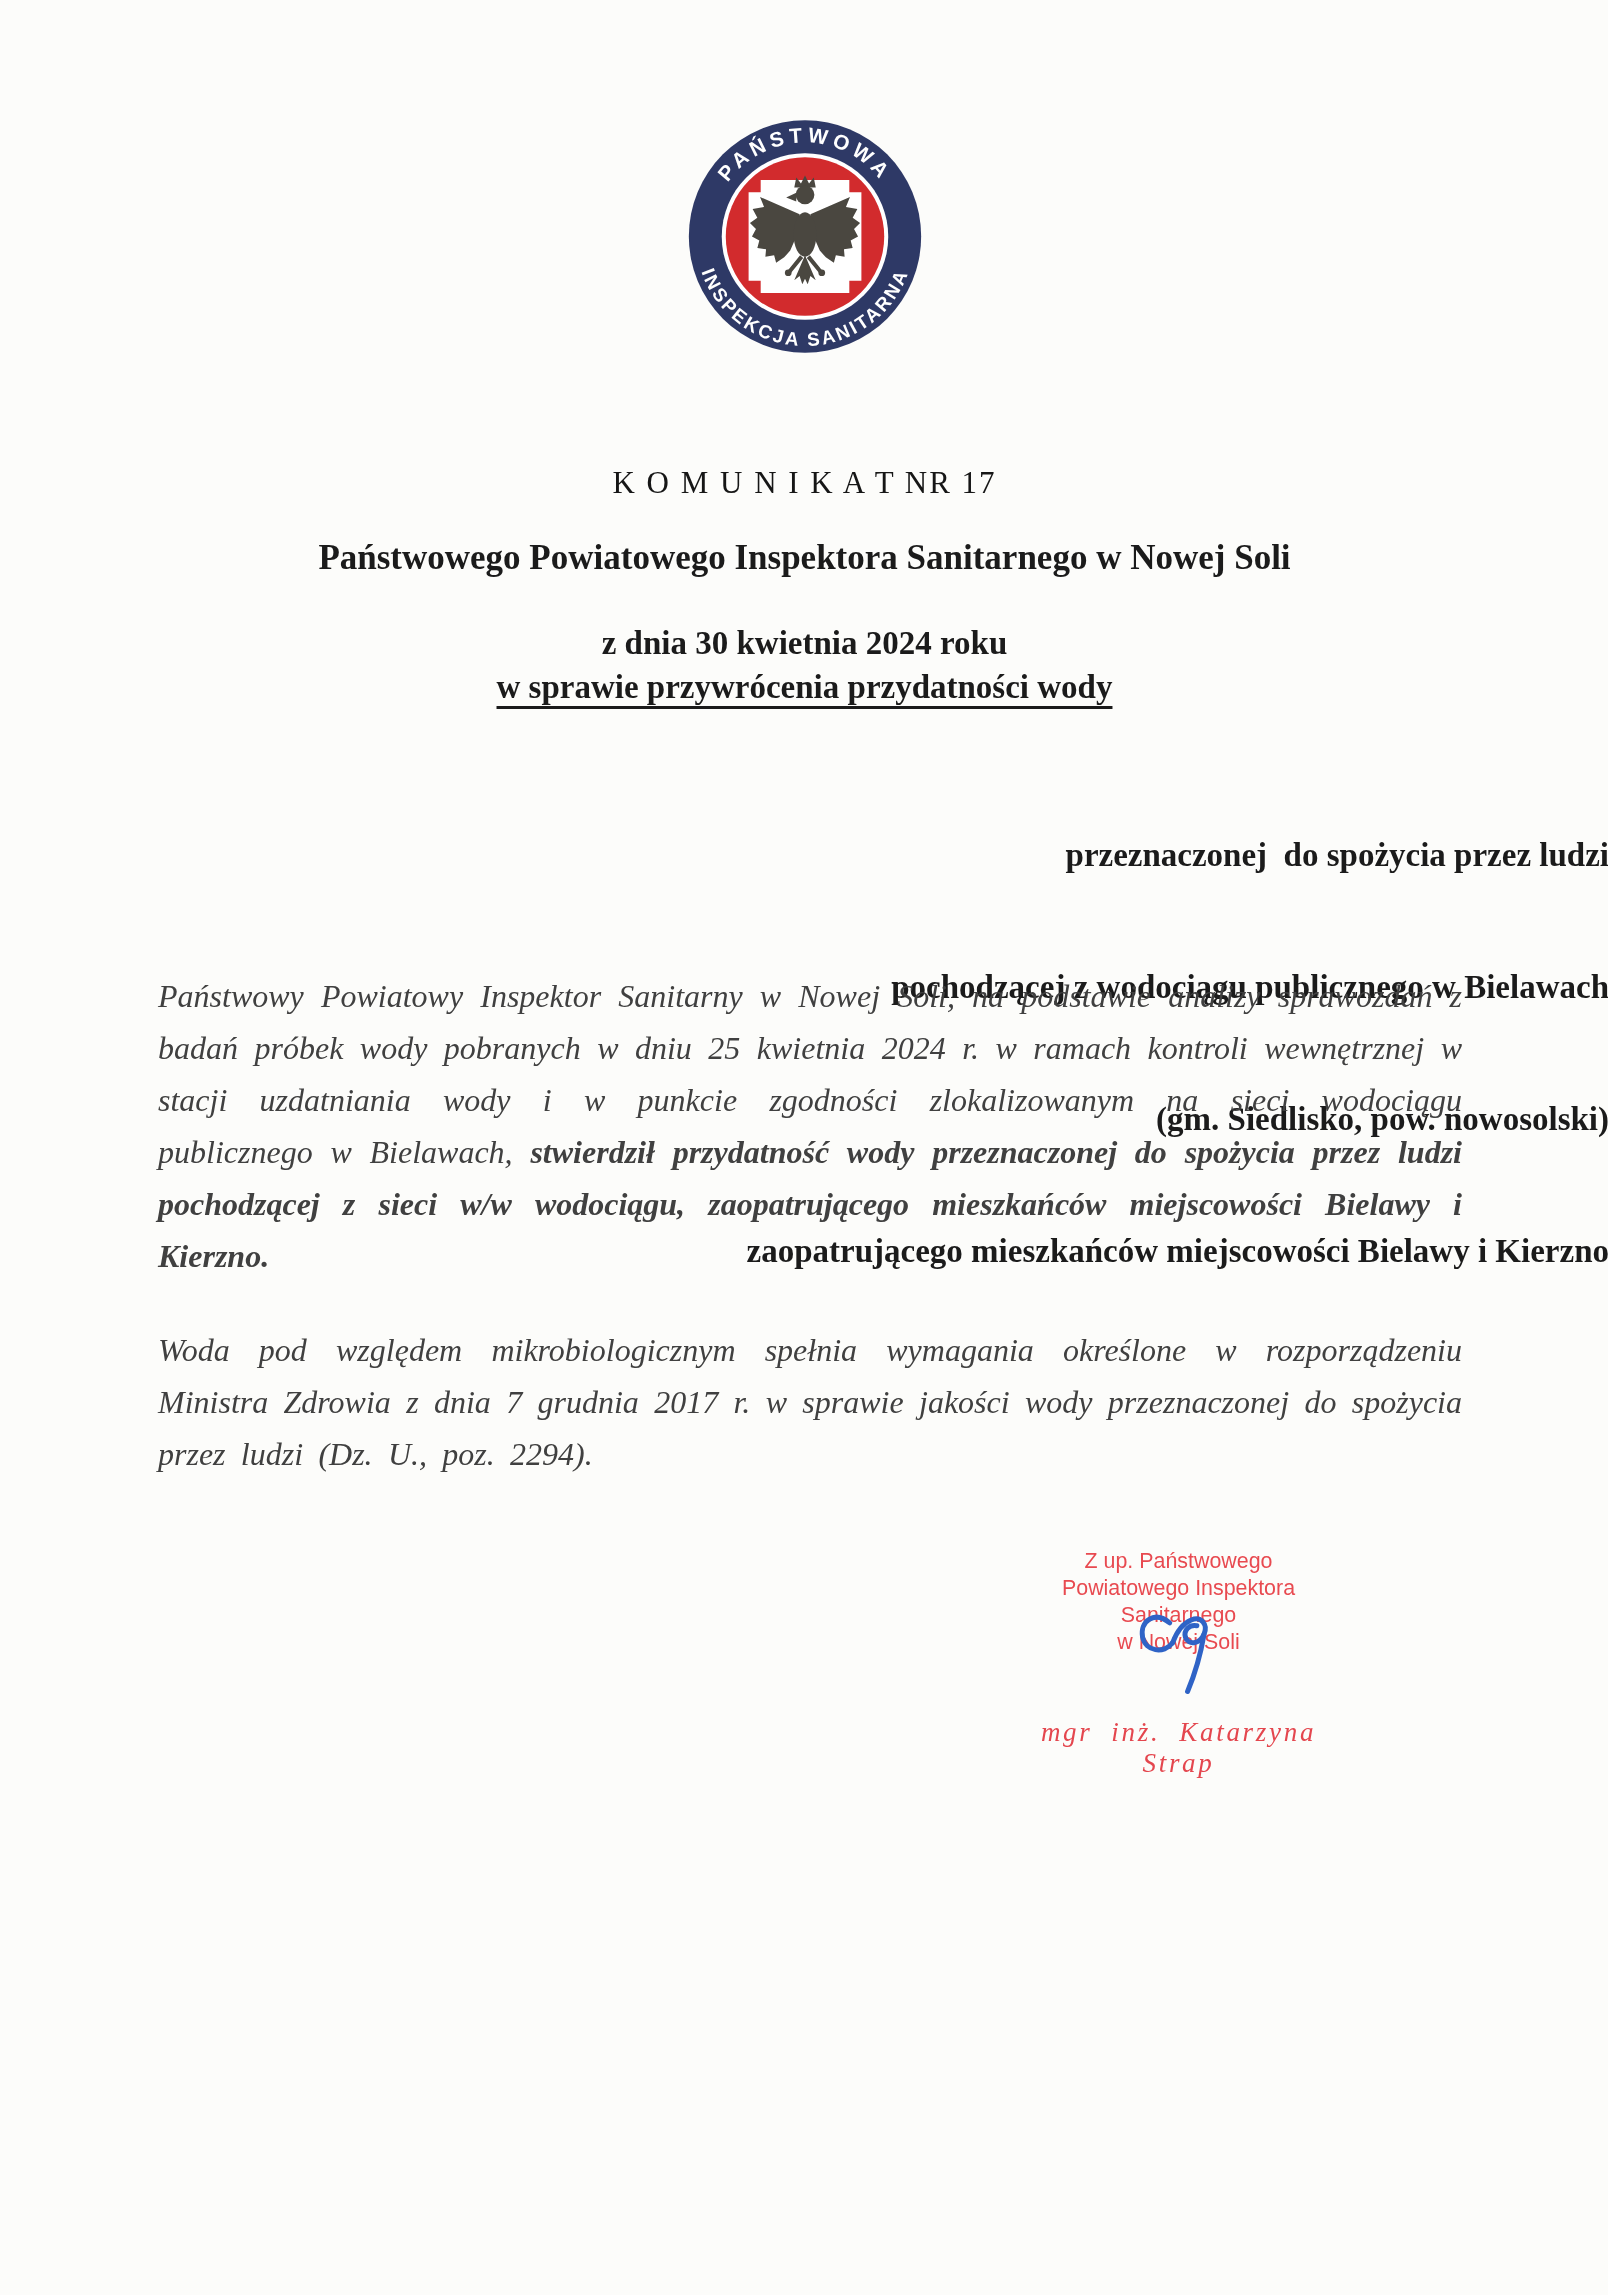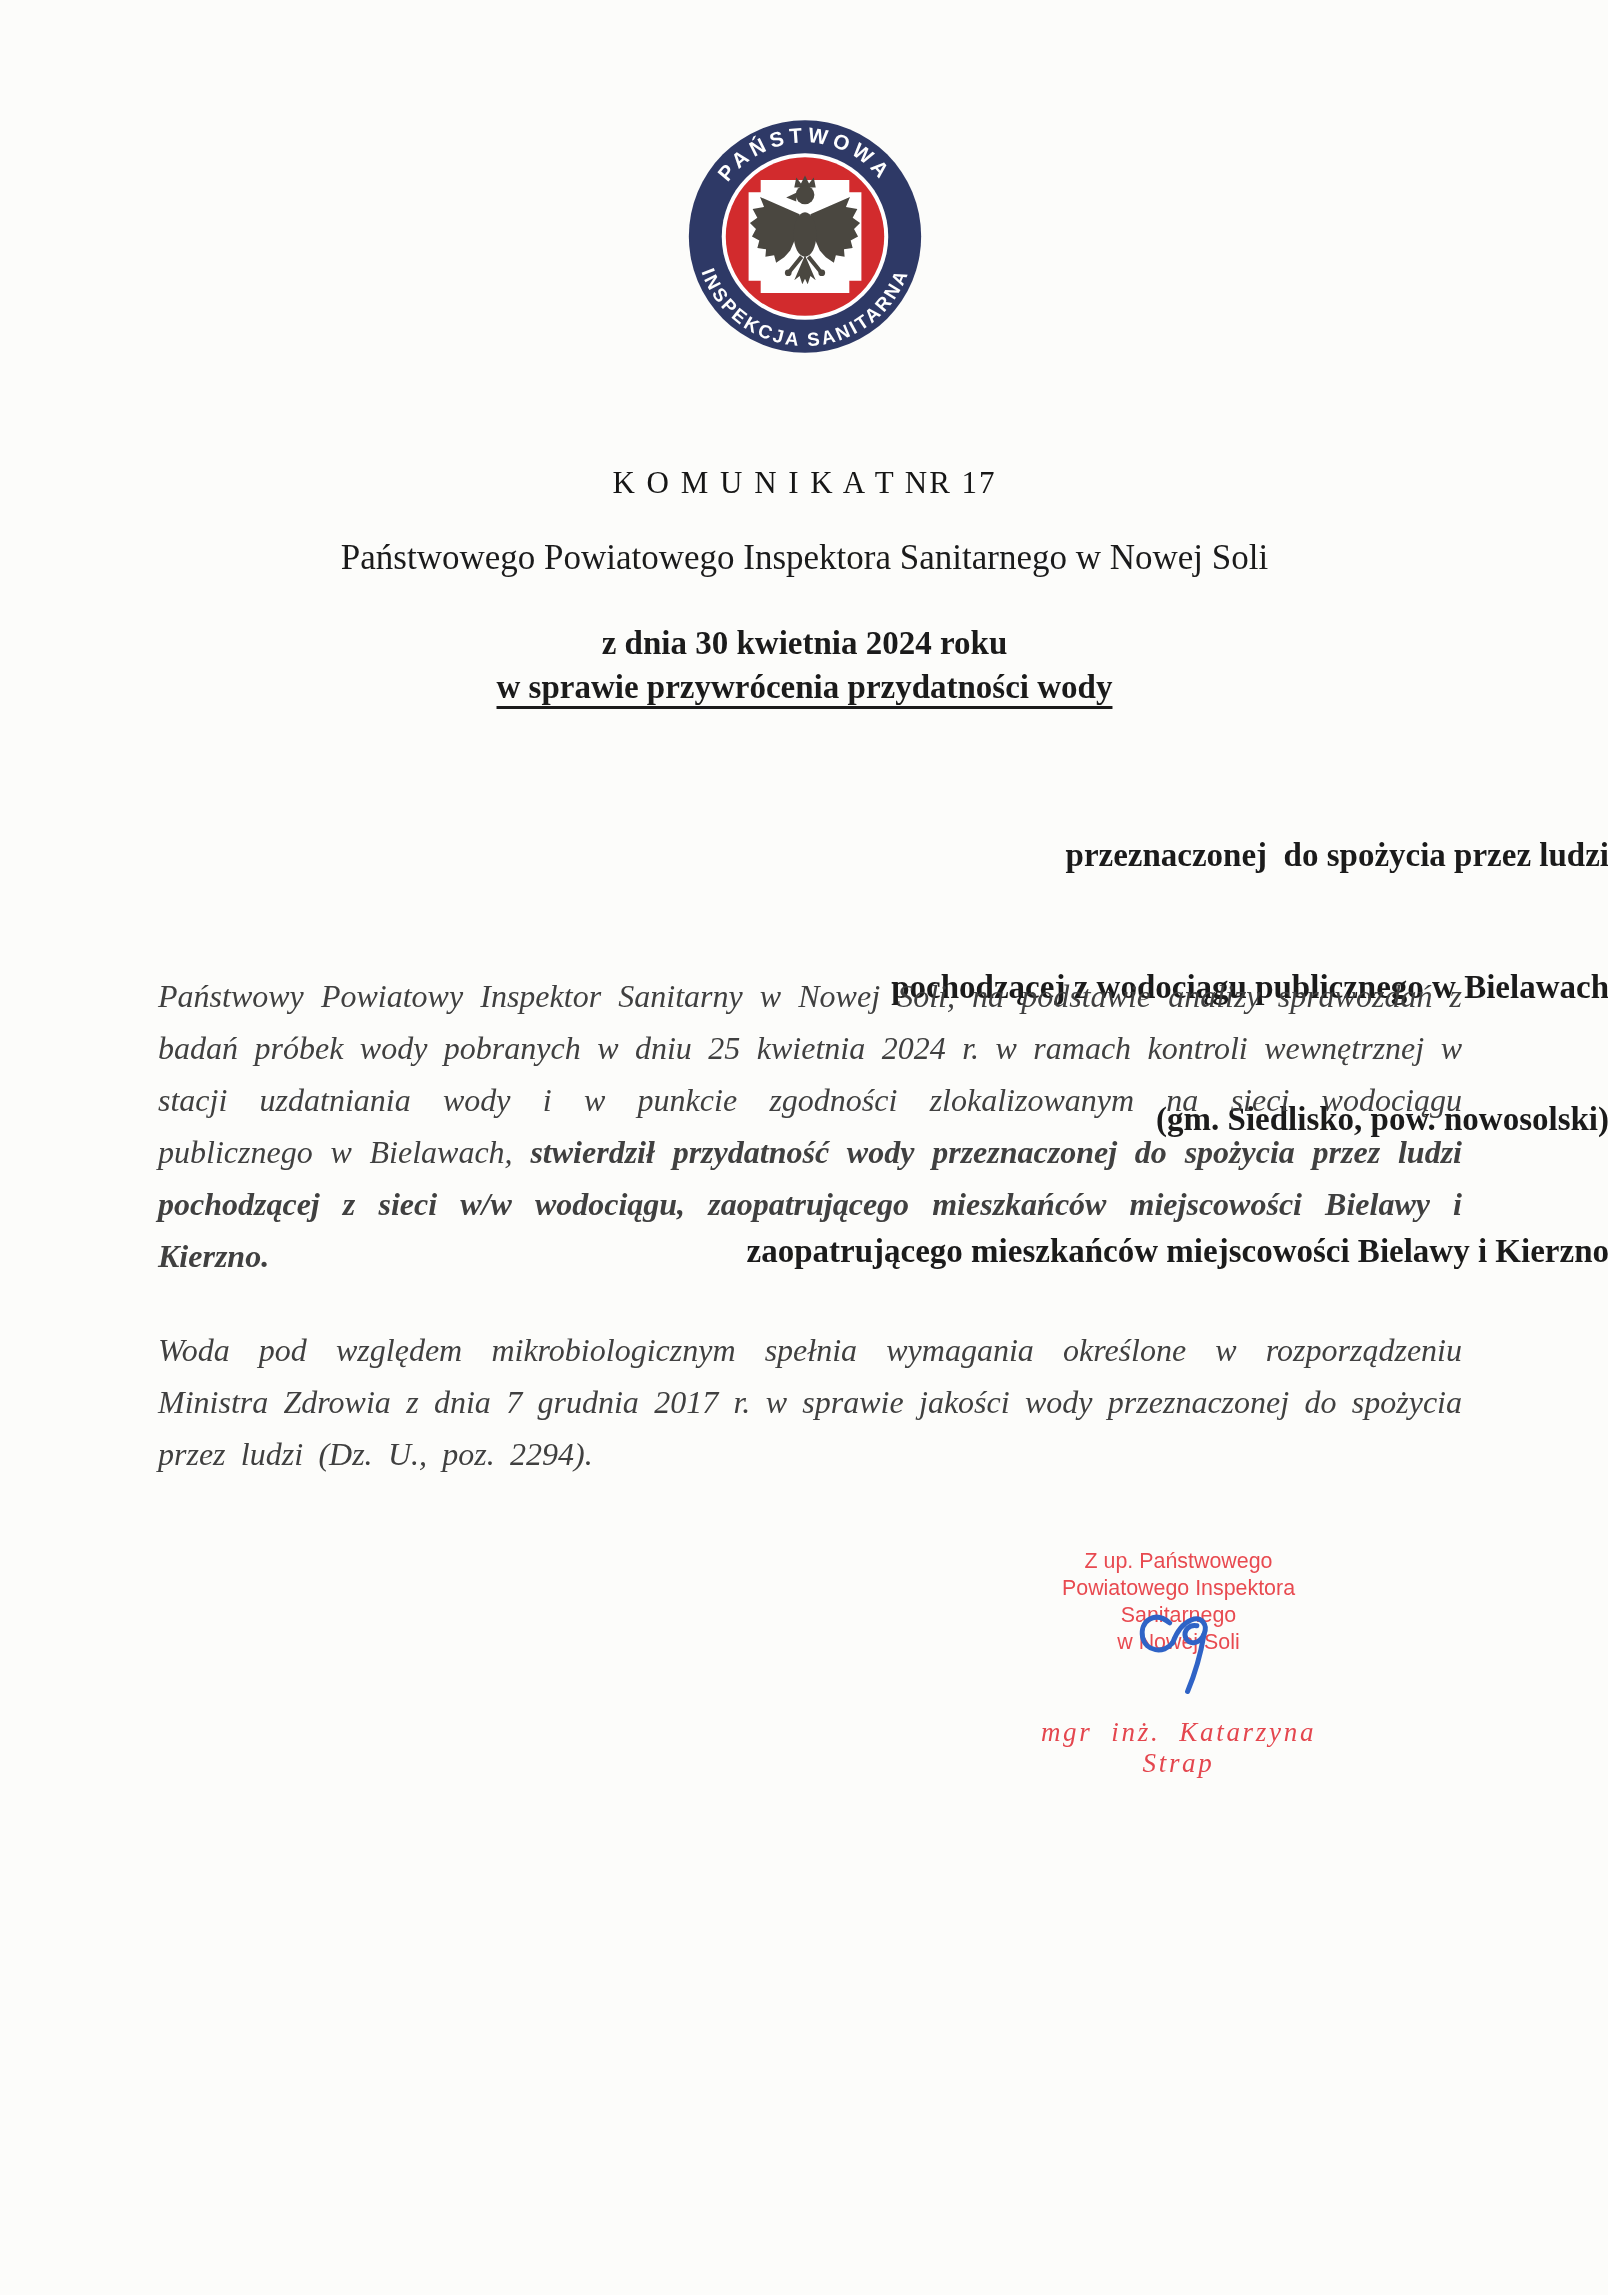--- a/index.html
+++ b/index.html
@@ -35,21 +35,21 @@
     letter-spacing: 2px;
     color: #161616;
   }
   .issuer-line {
     position: absolute;
     top: 538px;
     left: 0;
     width: 100%;
     text-align: center;
     font-size: 35px;
-    font-weight: normal;
+    font-weight: bold;
   }
   .date-block {
     position: absolute;
     top: 621px;
     left: 0;
     width: 100%;
     text-align: center;
     font-size: 33px;
     font-weight: bold;
     line-height: 44px;

